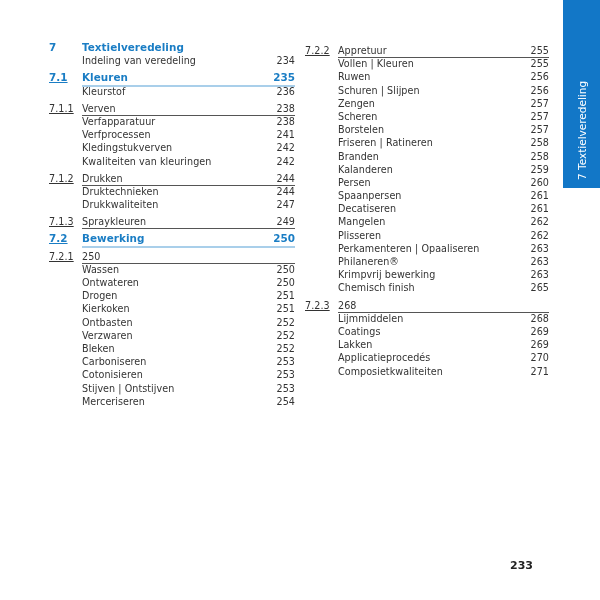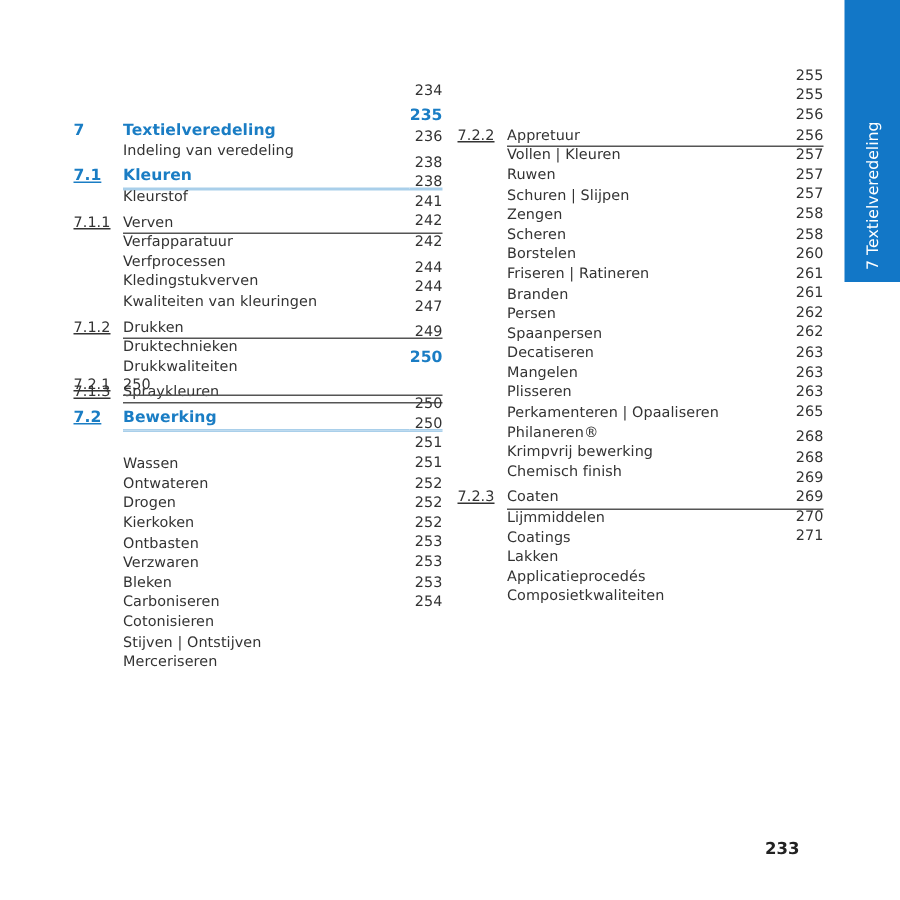--- a/index.html
+++ b/index.html
@@ -3,21 +3,21 @@
 <meta charset="utf-8">
 <style>
   html, body { margin:0; padding:0; }
   body { width:600px; height:600px; background:#ffffff; position:relative; overflow:hidden;
          font-family:"DejaVu Sans", sans-serif; color:#333; }
   .col { position:absolute; top:40px; }
   .col-left { left:49px; width:246px; }
   .col-right { left:305px; width:244px; }
   .row { display:flex; align-items:baseline; height:13.2px; font-size:9.6px; line-height:13.2px; position:relative; letter-spacing:0.05px; }
   .num { width:33px; flex:0 0 33px; }
-  .title { flex:1 1 auto; white-space:nowrap;margin-top:40px; }
+  .title { flex:1 1 auto; white-space:nowrap; }
   .page { flex:0 0 auto; text-align:right; }
   .row.chapter { font-weight:bold; color:#1a7dc4; font-size:10.4px; margin-top:1px; }
   .row.section { font-weight:bold; color:#1a7dc4; font-size:10.4px; margin-top:4px; }
   .row.section .num, .row.section .title, .row.section .page { border-bottom:1px solid #1a7dc4; }
   .row.section .title, .row.section .page { border-bottom:1px solid #a9cfea; }
   .row.section .num { border-bottom:none; text-decoration:underline; text-decoration-color:#1a7dc4; }
   .row.subsection { margin-top:4px; }
   .row.subsection .num { text-decoration:underline; text-decoration-thickness:1px; }
   .row.subsection .uline { flex:1 1 auto; display:flex; justify-content:space-between; border-bottom:1.2px solid #555; }
   .row.section .uline { flex:1 1 auto; display:flex; justify-content:flex-end; border-bottom:1.2px solid #a9cfea; }
@@ -274,20 +274,27 @@
     <div class="row item">
       <span class="indent"></span>
       <span class="rest">
         <span class="title">Branden</span>
         <span class="page">258</span>
       </span>
     </div>
     <div class="row item">
       <span class="indent"></span>
       <span class="rest">
+        <span class="title">Kalanderen</span>
+        <span class="page">259</span>
+      </span>
+    </div>
+    <div class="row item">
+      <span class="indent"></span>
+      <span class="rest">
         <span class="title">Persen</span>
         <span class="page">260</span>
       </span>
     </div>
     <div class="row item">
       <span class="indent"></span>
       <span class="rest">
         <span class="title">Spaanpersen</span>
         <span class="page">261</span>
       </span>
@@ -337,21 +344,20 @@
     <div class="row item">
       <span class="indent"></span>
       <span class="rest">
         <span class="title">Chemisch finish</span>
         <span class="page">265</span>
       </span>
     </div>
     <div class="row subsection">
       <span class="num">7.2.3</span>
       <span class="uline">
-        <span class="title">Coaten</span>
         <span class="page">268</span>
       </span>
     </div>
     <div class="row item">
       <span class="indent"></span>
       <span class="rest">
         <span class="title">Lijmmiddelen</span>
         <span class="page">268</span>
       </span>
     </div>

